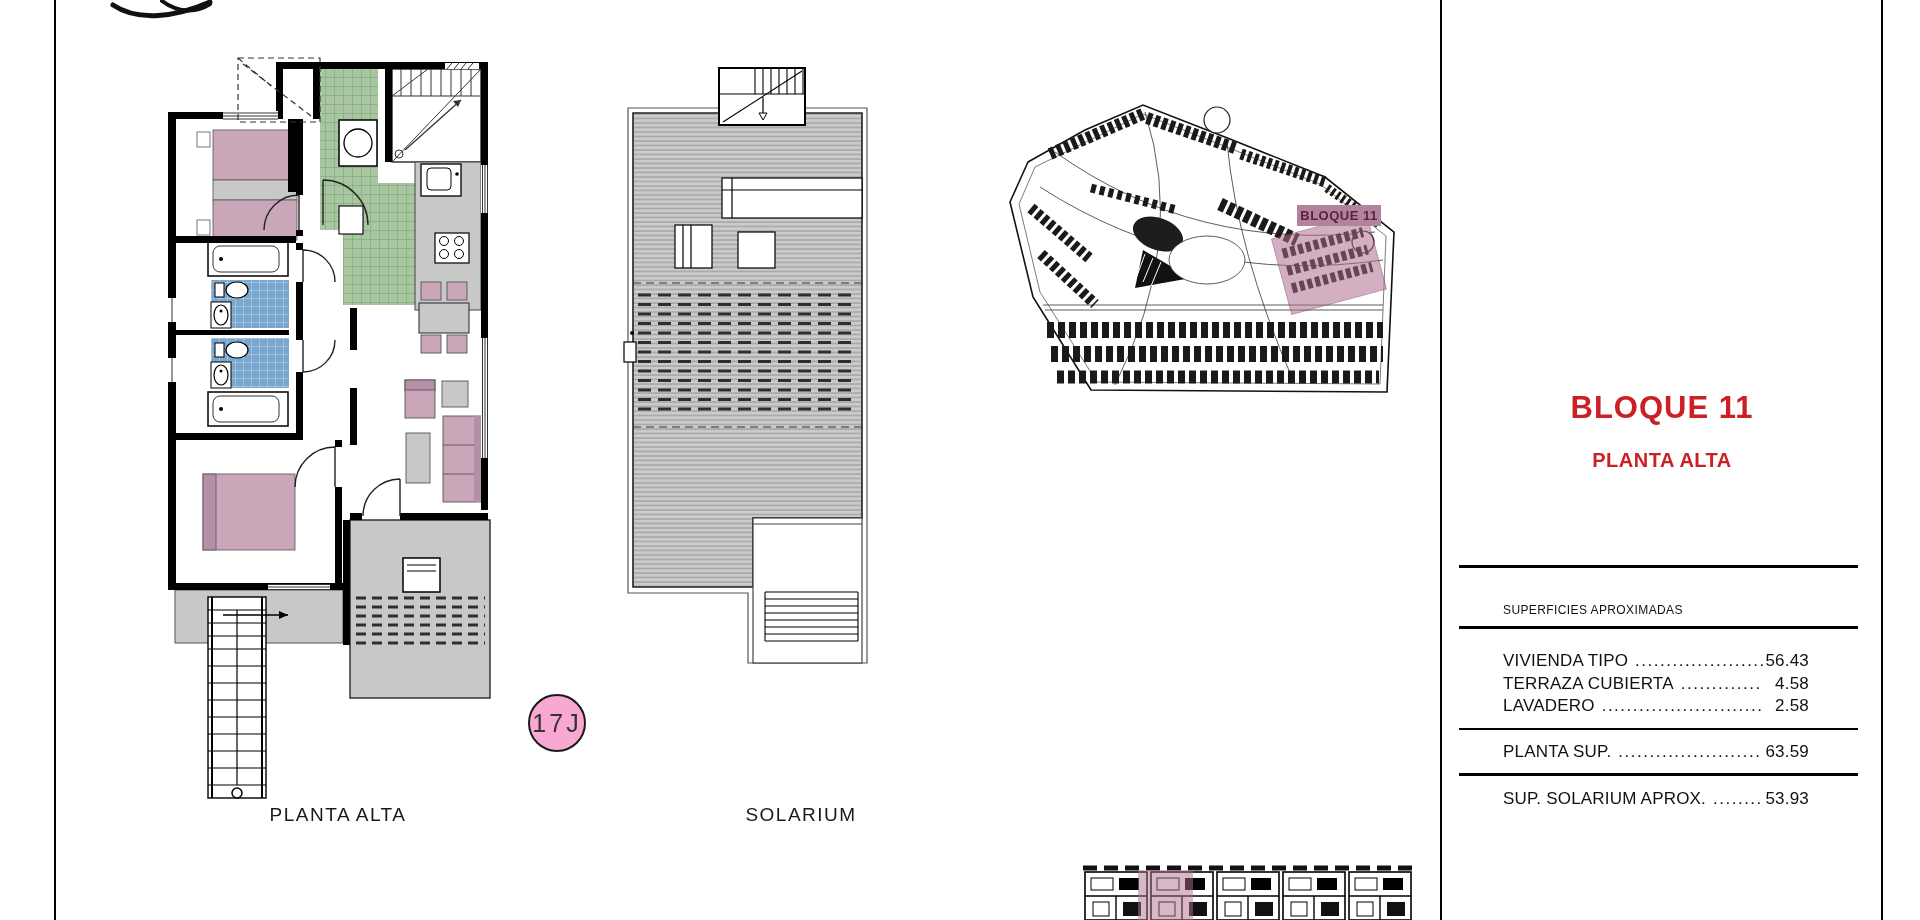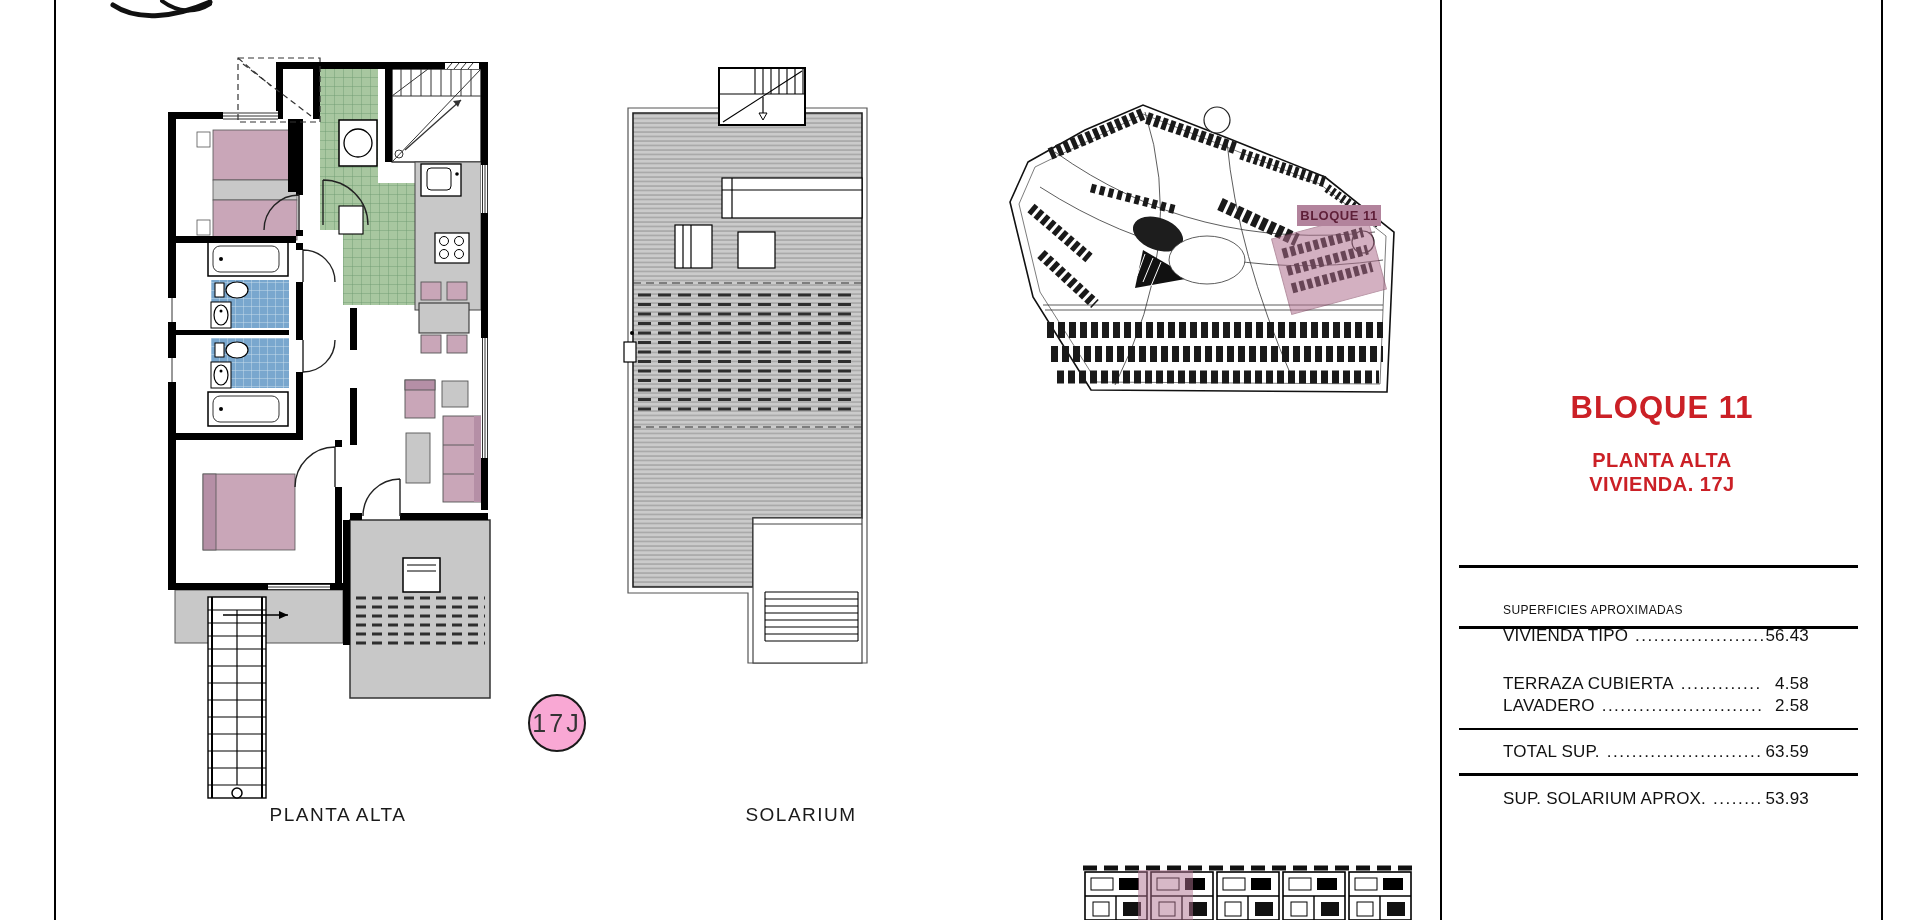--- a/index.html
+++ b/index.html
@@ -436,48 +436,47 @@
   </svg>
 
   <div class="badge" style="left:528px;top:694px;background:#f9a8d4;">17J</div>
 
   <div class="caption" style="left:238px;top:804px;width:200px;">PLANTA ALTA</div>
   <div class="caption" style="left:701px;top:804px;width:200px;">SOLARIUM</div>
 
   <div class="panel">
     <div class="panel-title" style="color:#cb2026;">BLOQUE 11</div>
     <div class="panel-sub" style="top:449px;color:#cb2026;">PLANTA ALTA</div>
-    <div class="panel-sub" style="top:473px;color:#cb2026;">VIVIENDA. 17J</div>
 
     <div class="rule" style="top:565px;height:2.5px;"></div>
 
     <div class="tbl-header" style="top:603px;">SUPERFICIES APROXIMADAS</div>
 
     <div class="rule" style="top:626px;height:3px;"></div>
 
-    <div class="srow" style="top:626px;">
+    <div class="srow" style="top:651px;">
       <span class="lbl">VIVIENDA TIPO</span>
       <span class="leader">..........................</span>
       <span class="val">56.43</span>
     </div>
     <div class="srow" style="top:674px;">
       <span class="lbl">TERRAZA CUBIERTA</span>
       <span class="leader">...................</span>
       <span class="val">4.58</span>
     </div>
     <div class="srow" style="top:696px;">
       <span class="lbl">LAVADERO</span>
       <span class="leader">....................................</span>
       <span class="val">2.58</span>
     </div>
 
     <div class="rule" style="top:728px;height:2px;"></div>
 
     <div class="srow" style="top:742px;">
-      <span class="lbl">TOTAL SUP.</span>
+      <span class="lbl">PLANTA SUP.</span>
       <span class="leader">................................</span>
       <span class="val">63.59</span>
     </div>
 
     <div class="rule" style="top:773px;height:2.5px;"></div>
 
     <div class="srow" style="top:789px;">
       <span class="lbl">SUP. SOLARIUM APROX.</span>
       <span class="leader">.........</span>
       <span class="val">53.93</span>

